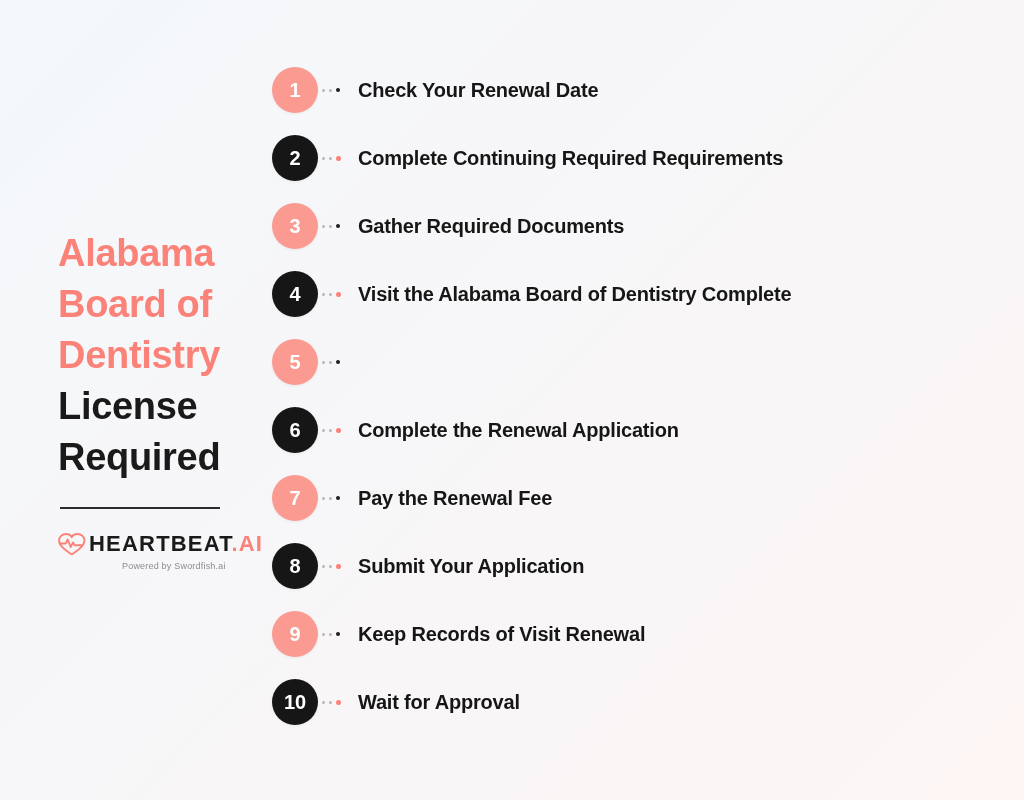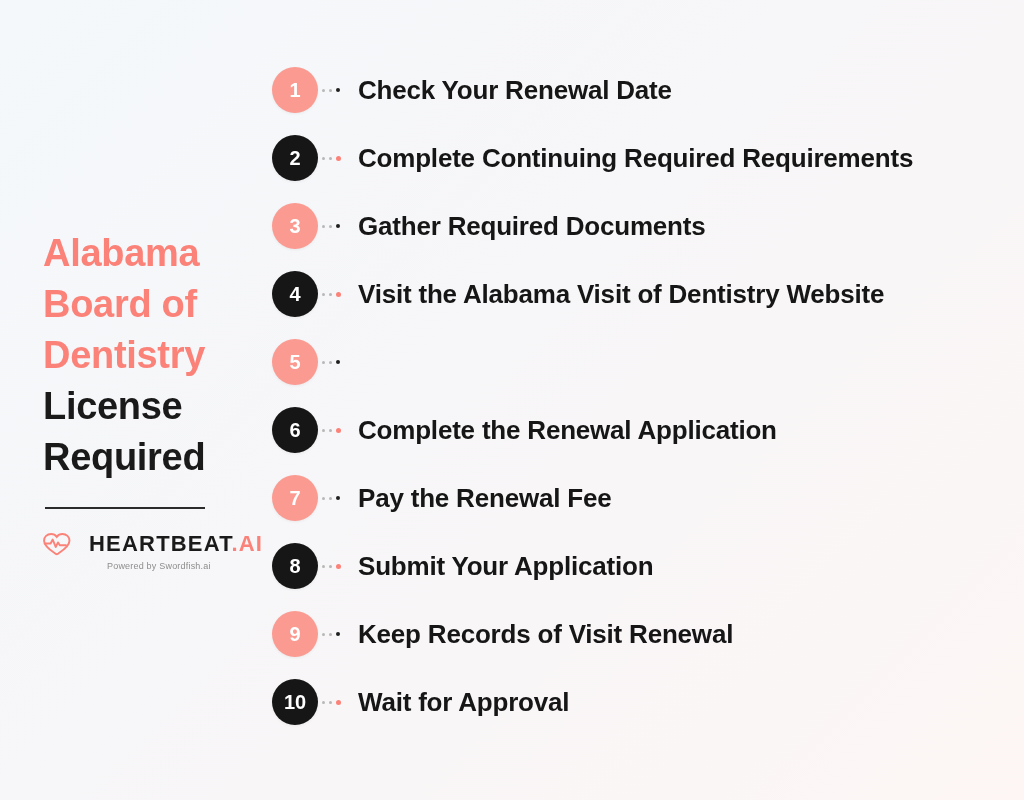--- a/index.html
+++ b/index.html
@@ -16,21 +16,21 @@
   .canvas {
     position: relative;
     width: 1024px;
     height: 800px;
     background: linear-gradient(135deg, #f4f8fb 0%, #f7f6f8 45%, #fdf6f5 100%);
     overflow: hidden;
   }
   
   .title-block {
     position: absolute;
-    left: 43px;
+    left: 58px;
     top: 228px;
     width: 270px;
   }
   .title-line {
     font-size: 38px;
     line-height: 51px;
     font-weight: bold;
     letter-spacing: -0.3px;
   }
   .title-accent { color: #fb8278; }
@@ -41,21 +41,21 @@
     margin-left: 2px;
     width: 160px;
     height: 2px;
     background: #2b2b2b;
   }
   
   .logo-row {
     margin-top: 22px;
     display: flex;
     align-items: center;
-    gap: 16px;
+    gap: 1px;
   }
   .logo-mark {
     width: 30px;
     height: 24px;
     flex: 0 0 auto;
   }
   .logo-text {
     font-size: 22px;
     font-weight: bold;
     letter-spacing: 1.2px;
@@ -124,21 +124,21 @@
     background: #fb8278;
     width: 5px;
     height: 5px;
   }
   .dot.small {
     background: #b8b8b8;
     width: 3px;
     height: 3px;
   }
   .step-label {
-    font-size: 26px;
+    font-size: 20px;
     color: #161616;
     font-weight: bold;
     letter-spacing: -0.2px;
     white-space: nowrap;
   }
 </style>
 </head>
 <body>
 
 <div class="canvas">
@@ -196,21 +196,21 @@
       <div class="step-label">Gather Required Documents</div>
     </div>
 
     <div class="step">
       <div class="badge dark">4</div>
       <div class="connector">
         <span class="dot small"></span>
         <span class="dot small"></span>
         <span class="dot accent"></span>
       </div>
-      <div class="step-label">Visit the Alabama Visit of Dentistry Website</div>
+      <div class="step-label">Visit the Alabama Board of Dentistry Complete</div>
     </div>
 
     <div class="step">
       <div class="badge light">5</div>
       <div class="connector">
         <span class="dot small"></span>
         <span class="dot small"></span>
         <span class="dot"></span>
       </div>
     </div>

